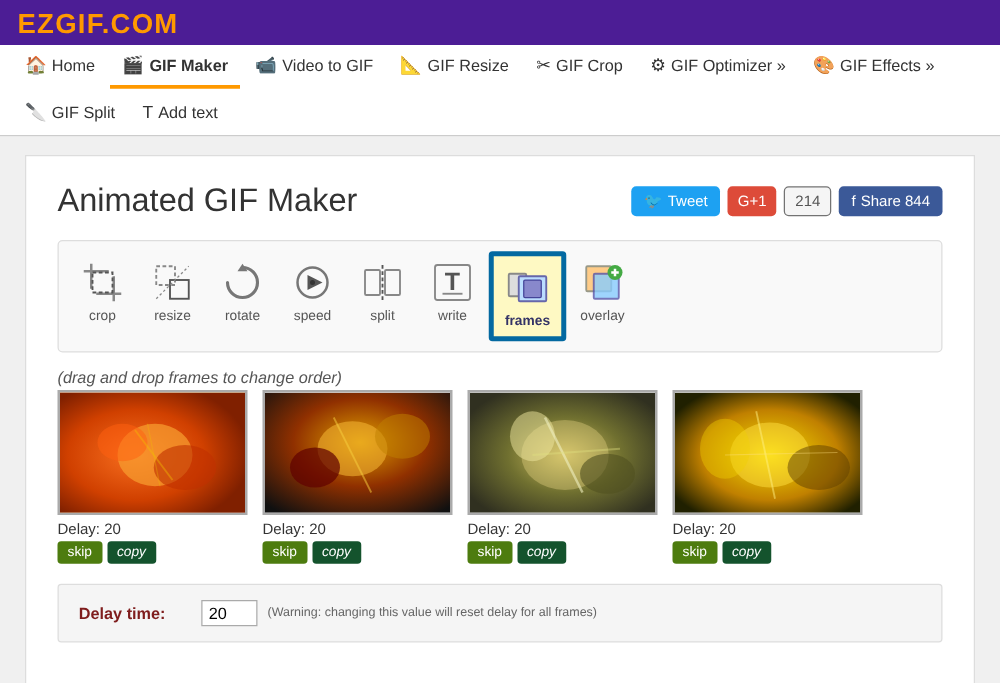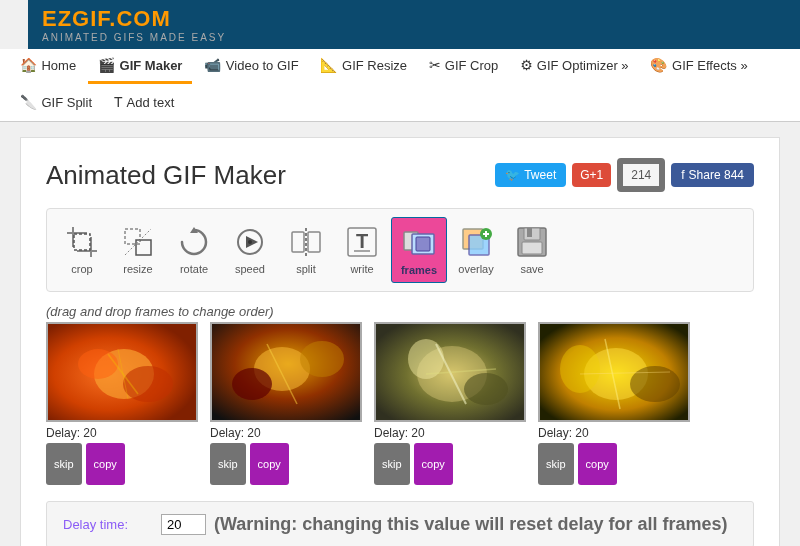--- a/index.html
+++ b/index.html
@@ -1,78 +1,77 @@
 <!DOCTYPE html>
 <html><head>
   <meta charset="utf-8">
   <style>
     * { box-sizing: border-box; margin: 0; padding: 0; }
     body { font-family: Arial, sans-serif; font-size: 13px; background: #f0f0f0; color: #333; }
 
     
-    #header { background: #0c4a6e; padding: 8px 14px 6px; margin-left: 28px; }
+    #header { background: #4c1d95; padding: 8px 14px 6px; }
     #logo-text { color: #fff; font-size: 22px; font-weight: 900; letter-spacing: 1px; line-height: 1; }
     #logo-text span { color: #f90; }
     #logo-sub { color: #aaa; font-size: 10px; letter-spacing: 2px; text-transform: uppercase; margin-top: 2px; }
 
     
     #nav { background: #fff; border-bottom: 1px solid #ccc; padding: 0 10px; display: flex; align-items: center; gap: 2px; flex-wrap: wrap; }
     .nav-item { display: flex; align-items: center; gap: 4px; padding: 8px 10px; font-size: 13px; color: #333; cursor: pointer; border-bottom: 3px solid transparent; text-decoration: none; white-space: nowrap; }
     .nav-item.active { border-bottom: 3px solid #f90; color: #333; font-weight: bold; }
     .nav-icon { font-size: 14px; }
 
     
     #main { background: #fff; margin: 15px auto; max-width: 760px; padding: 20px 25px 30px; border: 1px solid #ddd; }
 
     
     .title-row { display: flex; align-items: center; justify-content: space-between; margin-bottom: 16px; }
     h1 { font-size: 26px; font-weight: normal; color: #333; }
     .social-buttons { display: flex; gap: 6px; align-items: center; }
     .btn-tweet { background: #1da1f2; color: #fff; border: none; border-radius: 4px; padding: 5px 10px; font-size: 12px; cursor: pointer; display: flex; align-items: center; gap: 4px; }
     .btn-gplus { background: #dd4b39; color: #fff; border: none; border-radius: 4px; padding: 5px 8px; font-size: 12px; cursor: pointer; display: flex; align-items: flex-start; gap: 4px; }
-    .btn-gplus-count { background: #f5f5f5; border: 6px solid #737373; border-radius: 4px; padding: 4px 8px; font-size: 12px; color: #555; }
+    .btn-gplus-count { background: #f5f5f5; border: 1px solid #737373; border-radius: 4px; padding: 4px 8px; font-size: 12px; color: #555; }
     .btn-share { background: #3b5998; color: #fff; border: none; border-radius: 4px; padding: 5px 10px; font-size: 12px; cursor: pointer; display: flex; align-items: center; gap: 4px; }
 
     
     .toolbar { display: flex; gap: 2px; margin-bottom: 12px; border: 1px solid #ddd; padding: 8px; background: #f9f9f9; border-radius: 4px; }
     .tool-item { display: flex; flex-direction: column; align-items: center; padding: 6px 8px; cursor: pointer; border-radius: 3px; min-width: 54px; }
     .tool-icon { width: 38px; height: 38px; display: flex; align-items: center; justify-content: center; font-size: 22px; }
     .tool-label { font-size: 11px; color: #555; margin-top: 2px; }
 
     
     .drag-hint { color: #555; font-style: italic; margin-bottom: 3px; font-size: 13px; }
 
     
     .frames-row { display: flex; gap: 12px; margin-bottom: 16px; }
     .frame-item { display: flex; flex-direction: column; align-items: flex-start; }
     .frame-thumb { width: 152px; height: 100px; border: 2px solid #aaa; overflow: hidden; position: relative; }
     
     .frame1 { background: linear-gradient(135deg, #e85500 0%, #f8a020 50%, #b03000 100%); }
     .frame-delay { font-size: 12px; margin: 4px 0 3px; color: #333; }
     .frame-btns { display: flex; gap: 4px; }
-    .btn-skip { background: #737373; color: #fff; border: none; border-radius: 3px; padding: 15px 8px; font-size: 11px; cursor: pointer; }
-    .btn-copy { background: #a21caf; color: #fff; border: none; border-radius: 3px; padding: 3px 8px; font-size: 11px; cursor: pointer; }
+    .btn-skip { background: #4d7c0f; color: #fff; border: none; border-radius: 3px; padding: 3px 8px; font-size: 11px; cursor: pointer; }
+    .btn-copy { background: #14532d; color: #fff; border: none; border-radius: 3px; padding: 3px 8px; font-size: 11px; cursor: pointer; font-style: italic; }
 
     
     .settings-box { background: #f5f5f5; border: 1px solid #ddd; border-radius: 3px; padding: 12px 16px; margin-bottom: 14px; }
     .settings-row { display: flex; align-items: center; gap: 8px; margin-bottom: 6px; font-size: 13px; }
     .settings-row:last-child { margin-bottom: 0; }
-    .settings-label { min-width: 90px; font-weight: normal; color: #8b5cf6; }
+    .settings-label { min-width: 90px; font-weight: bold; color: #7f1d1d; }
     .settings-input { border: 1px solid #aaa; padding: 2px 5px; width: 45px; font-size: 13px; }
-    .settings-note { color: #666; font-size: 18px; font-weight: bold; }
+    .settings-note { color: #666; font-size: 10px; }
   </style>
 </head>
 <body>
 
 <div id="header">
   <div>
     <div id="logo-text">
       <span>EZGIF</span><span style="color:#f90;">.COM</span>
     </div>
-    <div id="logo-sub">ANIMATED GIFS MADE EASY</div>
   </div>
 </div>
 
 <nav id="nav">
   <a class="nav-item">
     <span class="nav-icon">🏠</span>
     <span>Home</span>
   </a>
   <a class="nav-item active">
     <span class="nav-icon">🎬</span>
@@ -192,21 +191,21 @@
       <div class="tool-icon">
         <svg width="36" height="36" viewBox="0 0 36 36">
             <rect x="4" y="4" width="28" height="28" rx="2" fill="none" stroke="#888" stroke-width="1.5"></rect>
             <text x="18" y="24" text-anchor="middle" font-size="20" font-weight="bold" fill="#555" font-family="Arial">T</text>
             <line x1="10" y1="27" x2="26" y2="27" stroke="#888" stroke-width="1.5"></line>
           </svg>
       </div>
       <span class="tool-label">write</span>
     </div>
 
-    <div class="tool-item" style="background:#ec4899; border:1px solid #0369a1;">
+    <div class="tool-item" style="background:#fef9c3; border:4px solid #0369a1;">
       <div class="tool-icon">
         <svg width="36" height="36" viewBox="0 0 36 36">
             <rect x="3" y="7" width="14" height="18" rx="1" fill="#ddd" stroke="#888" stroke-width="1.5"></rect>
             <rect x="11" y="9" width="22" height="20" rx="1" fill="#bdf" stroke="#66a" stroke-width="1.5"></rect>
             <rect x="15" y="12" width="14" height="14" rx="1" fill="#88c" stroke="#449" stroke-width="1"></rect>
           </svg>
       </div>
       <span class="tool-label" style="font-weight:bold;color:#336;">frames</span>
     </div>
 
@@ -216,31 +215,20 @@
             <rect x="5" y="5" width="20" height="20" rx="1" fill="#ffcc88" stroke="#998" stroke-width="1.5"></rect>
             <rect x="11" y="11" width="20" height="20" rx="1" fill="#88ccff" stroke="#55a" stroke-width="1.5" opacity="0.8"></rect>
             <circle cx="28" cy="10" r="6" fill="#4a4"></circle>
             <line x1="28" y1="7" x2="28" y2="13" stroke="#fff" stroke-width="2"></line>
             <line x1="25" y1="10" x2="31" y2="10" stroke="#fff" stroke-width="2"></line>
           </svg>
       </div>
       <span class="tool-label">overlay</span>
     </div>
 
-    <div class="tool-item">
-      <div class="tool-icon">
-        <svg width="36" height="36" viewBox="0 0 36 36">
-            <rect x="4" y="4" width="28" height="28" rx="2" fill="#aaa" stroke="#777" stroke-width="1.5"></rect>
-            <rect x="10" y="4" width="16" height="12" rx="1" fill="#ccc" stroke="#888" stroke-width="1"></rect>
-            <rect x="13" y="4" width="5" height="9" fill="#888"></rect>
-            <rect x="8" y="18" width="20" height="12" rx="1" fill="#ddd" stroke="#888" stroke-width="1"></rect>
-          </svg>
-      </div>
-      <span class="tool-label">save</span>
-    </div>
   </div>
 
   <p class="drag-hint">(drag and drop frames to change order)</p>
 
   <div class="frames-row">
 
     <div class="frame-item">
       <div class="frame-thumb frame1">
         <svg width="152" height="100" viewBox="0 0 152 100">
           <defs>

